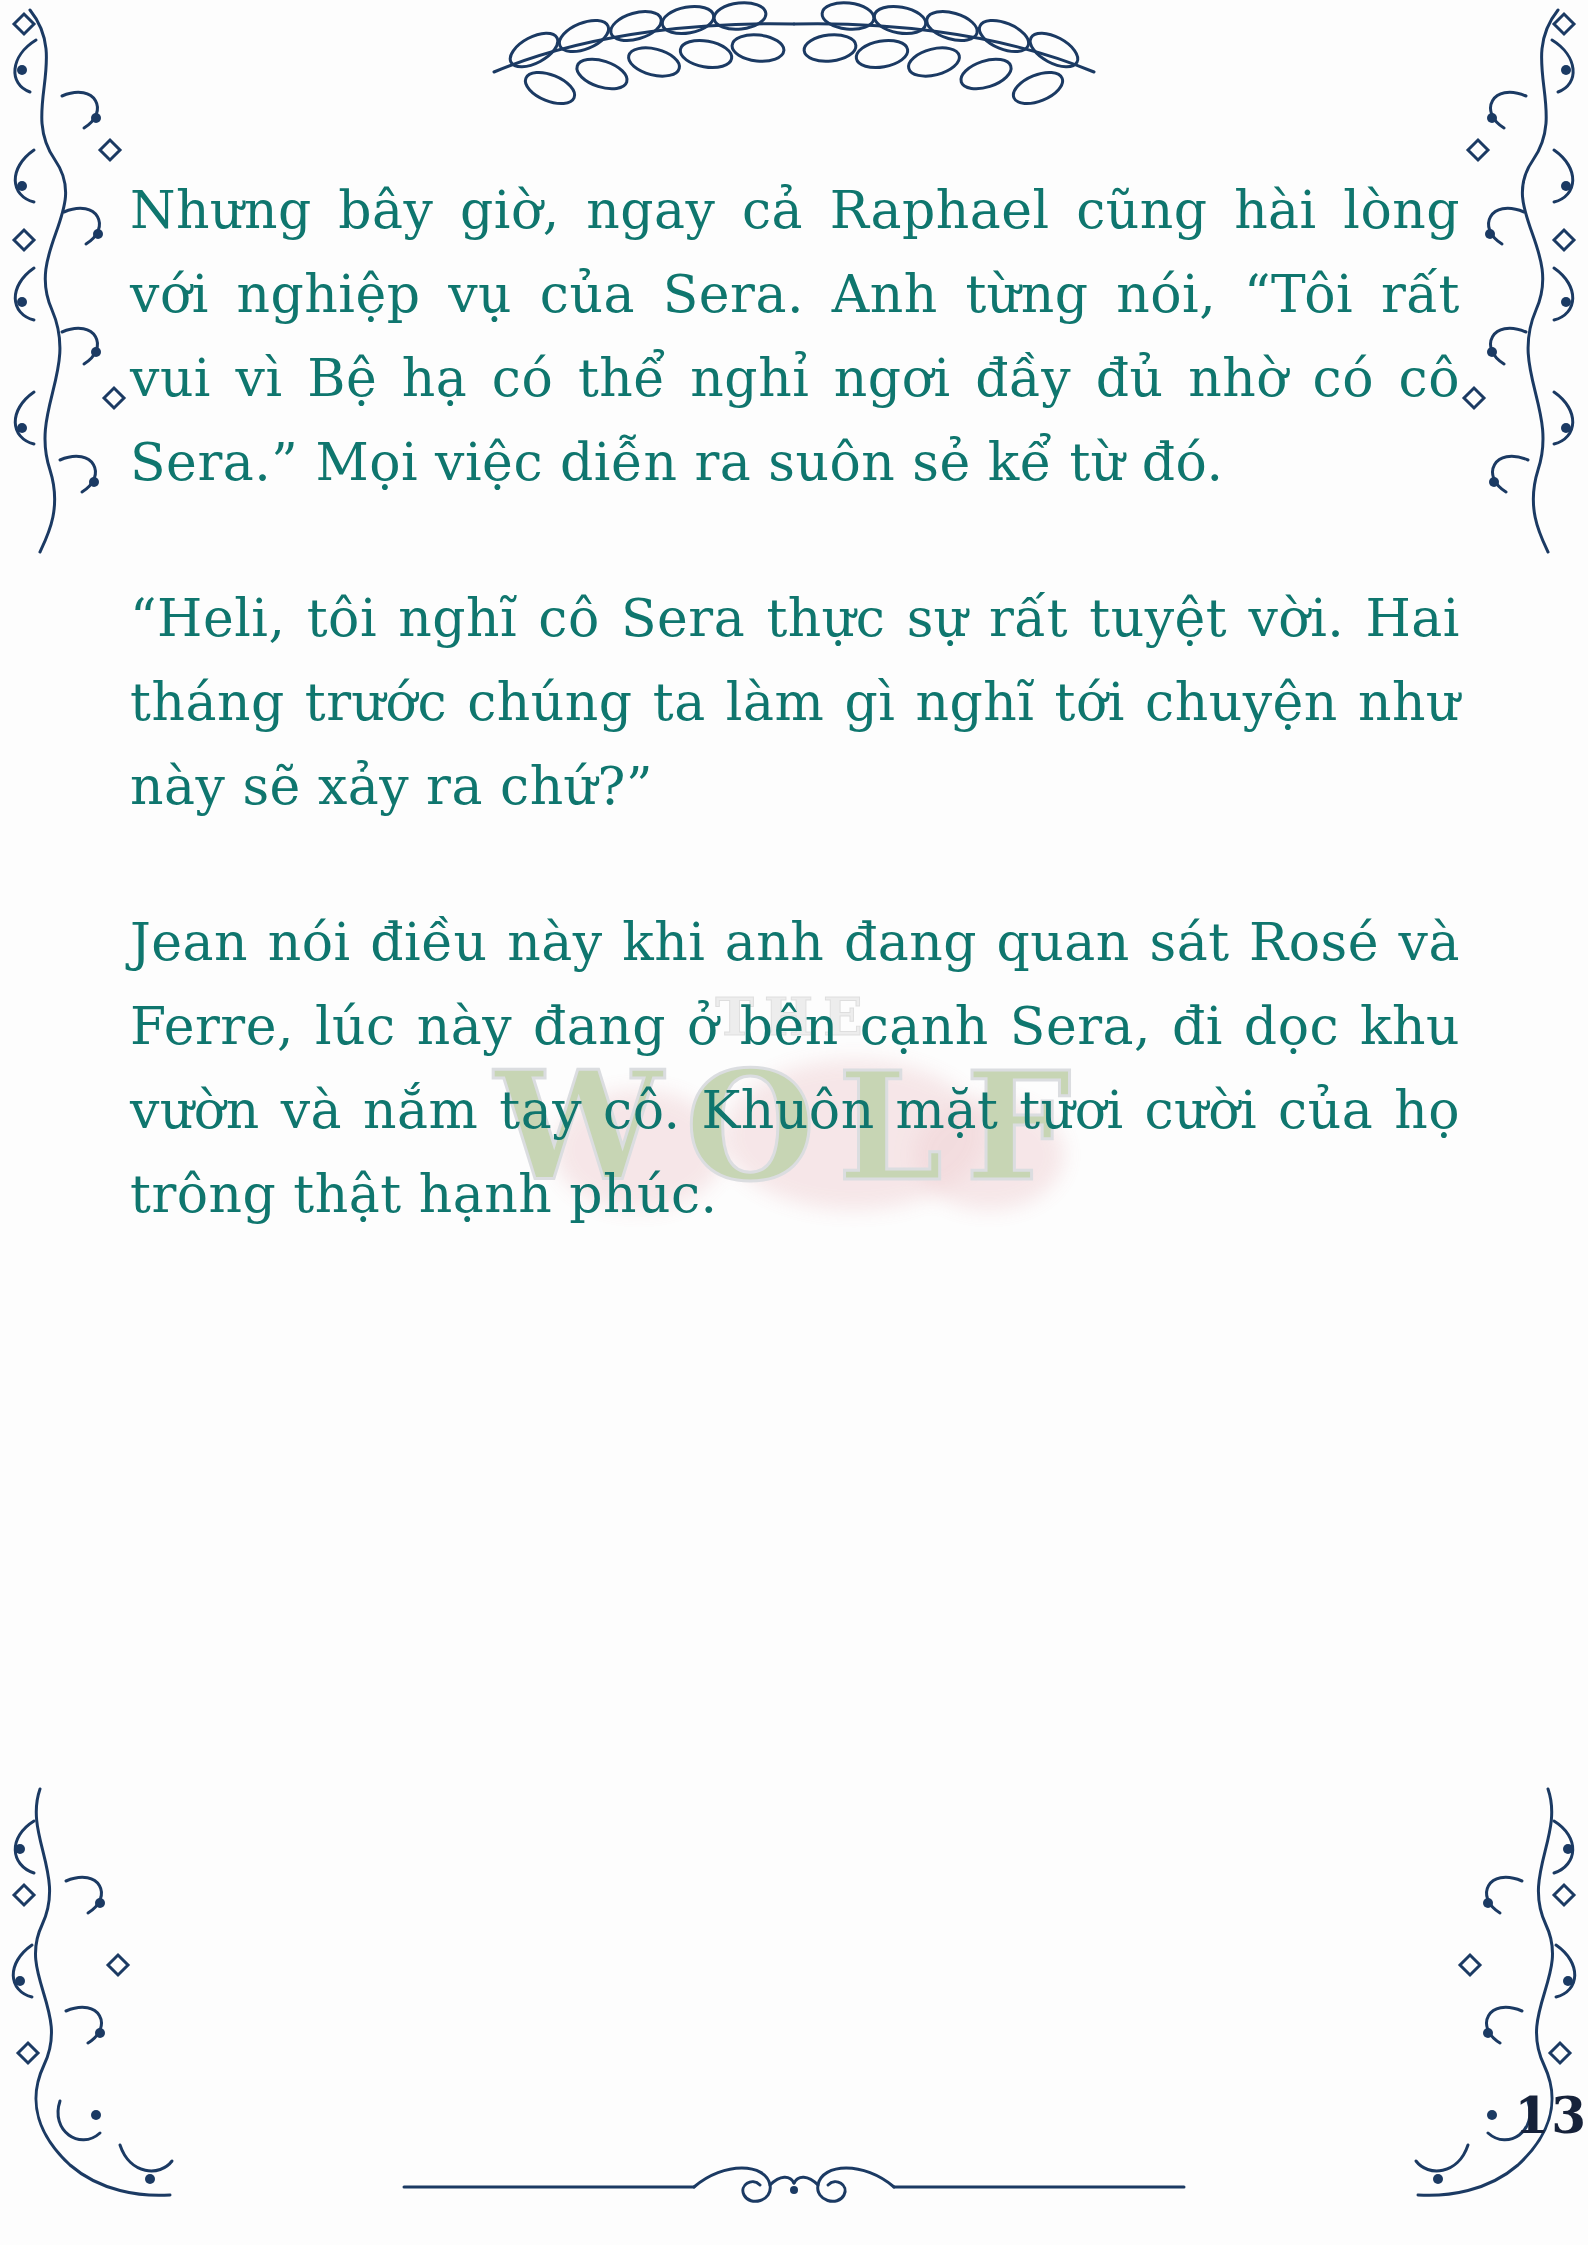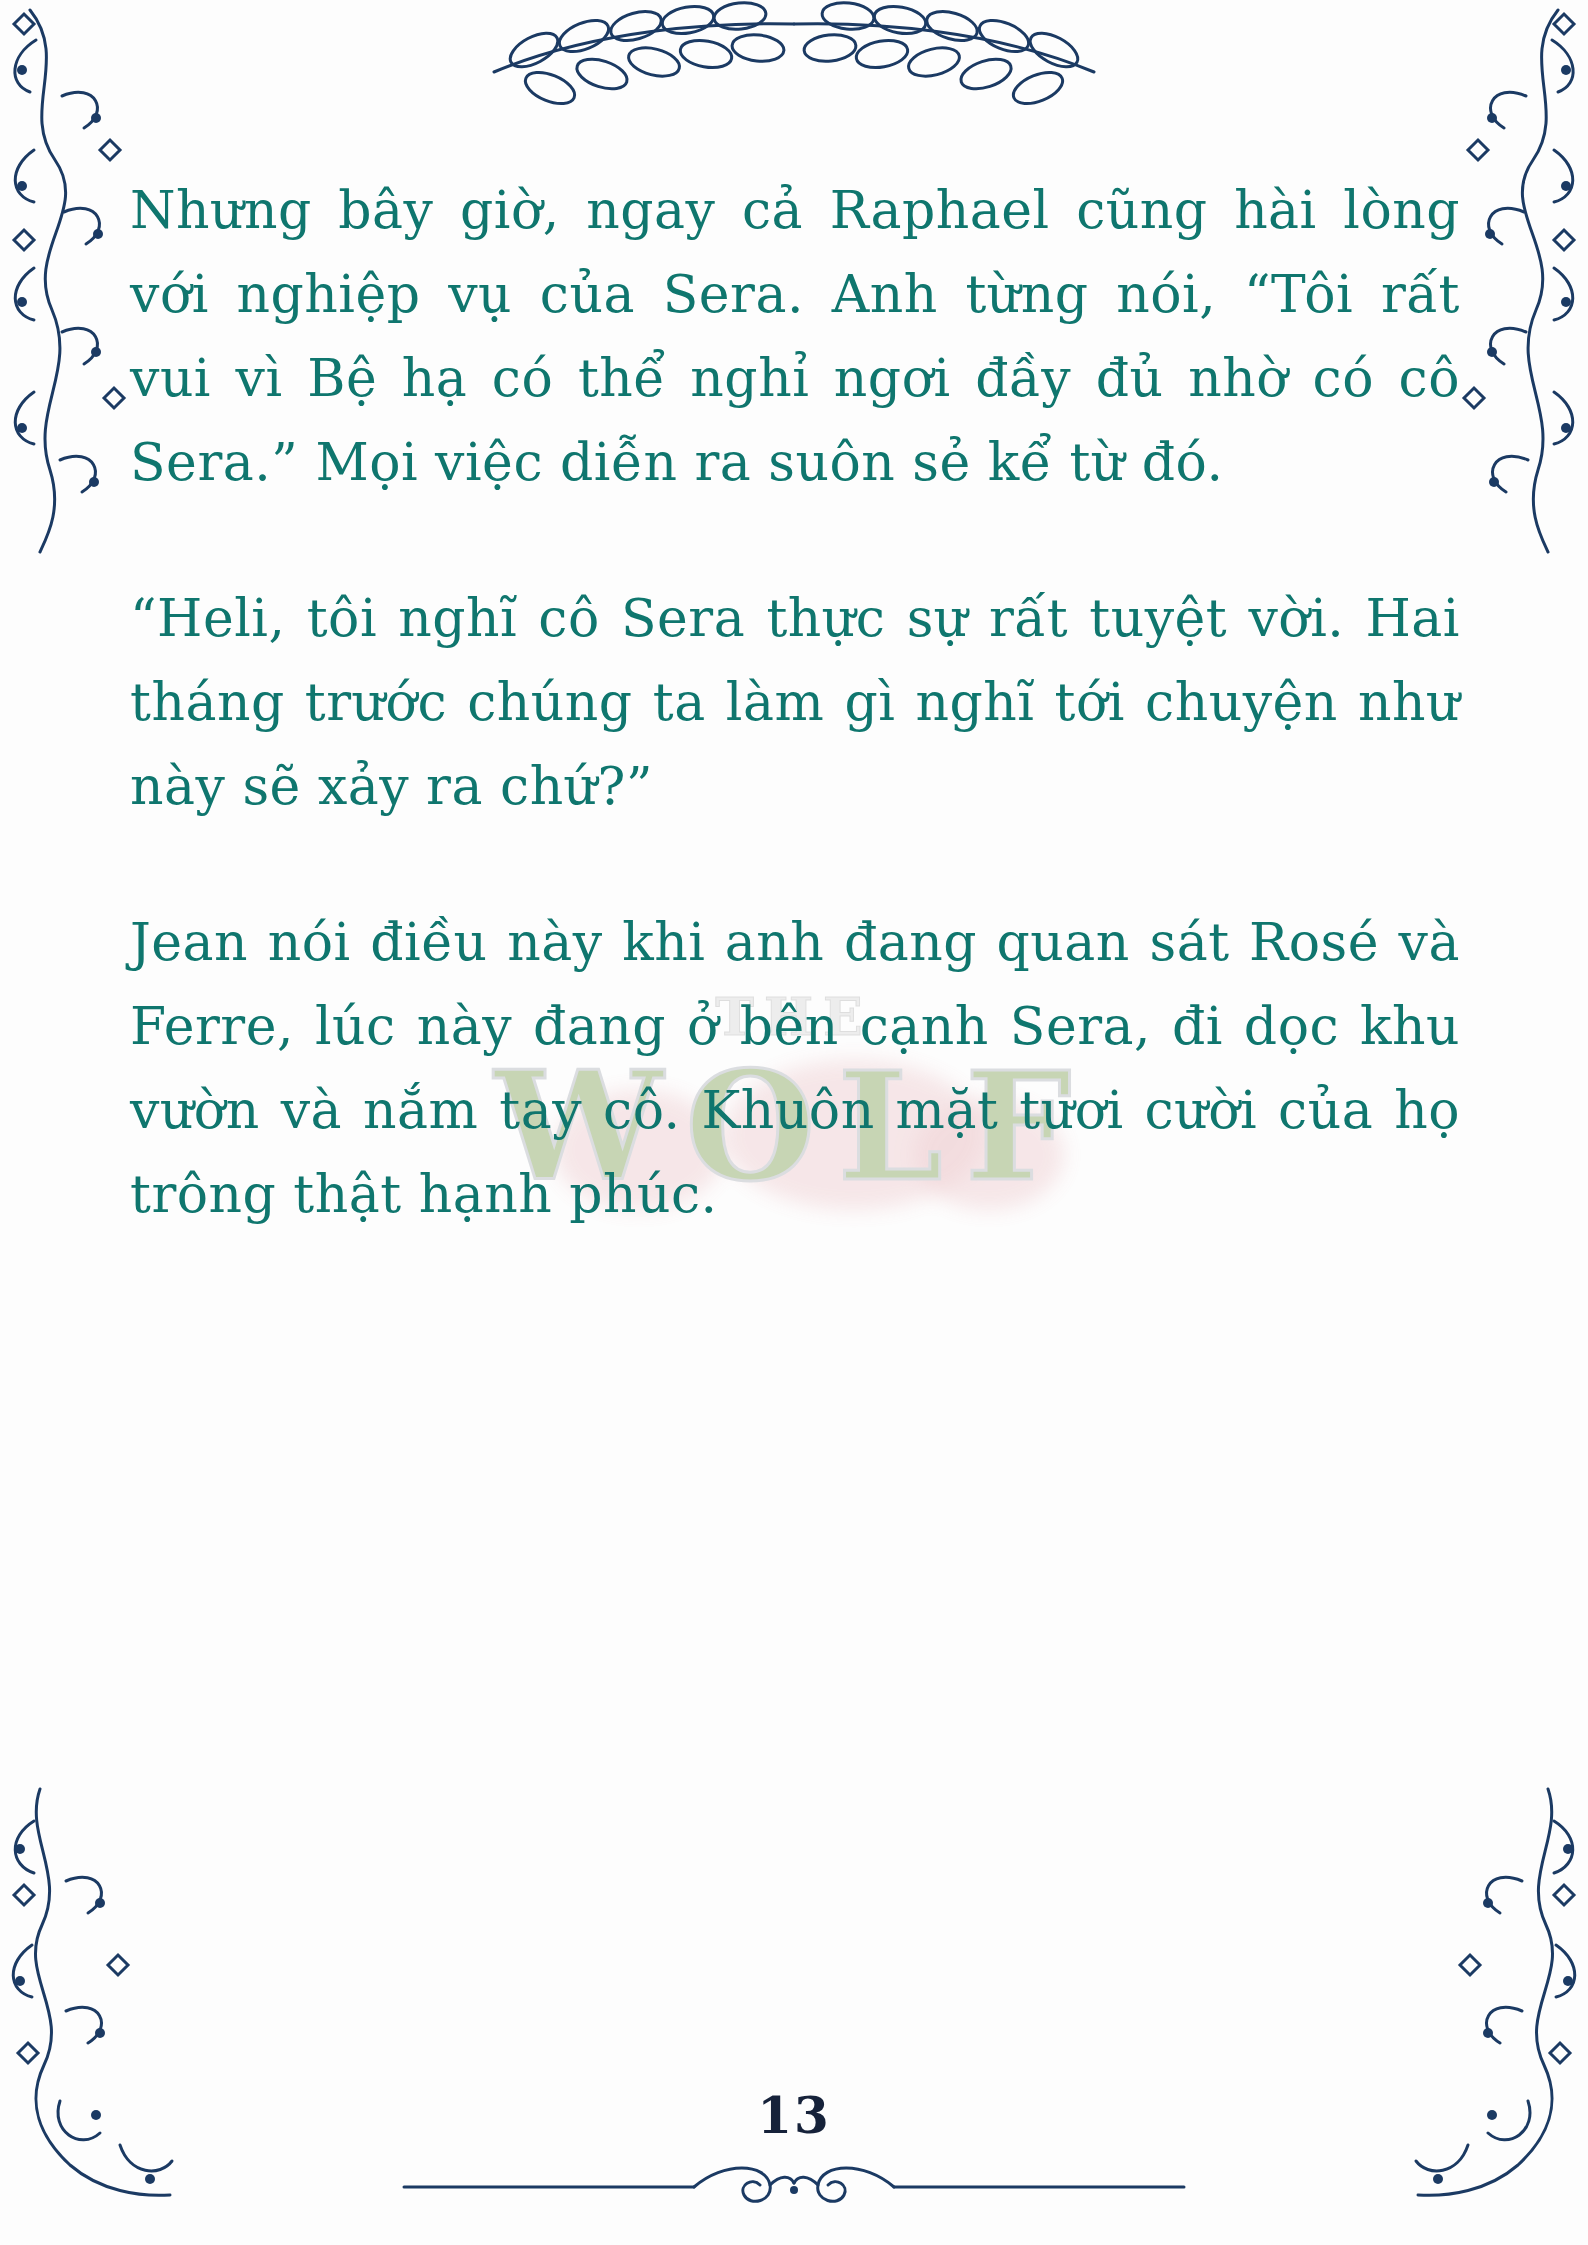--- a/index.html
+++ b/index.html
@@ -94,21 +94,21 @@
     margin: 0 0 72px 0;
     letter-spacing: .5px;
   }
   .para:last-child { margin-bottom: 0; }
 
   
   #page-number {
     position: absolute;
     left: 0; right: 0;
     bottom: 100px;
-    text-align: center;
+    text-align: right;
     font-family: "DejaVu Serif", serif;
     font-weight: bold;
     font-size: 50px;
     color: #16223a;
     letter-spacing: 2px;
   }
 </style>
 </head>
 <body>
 

